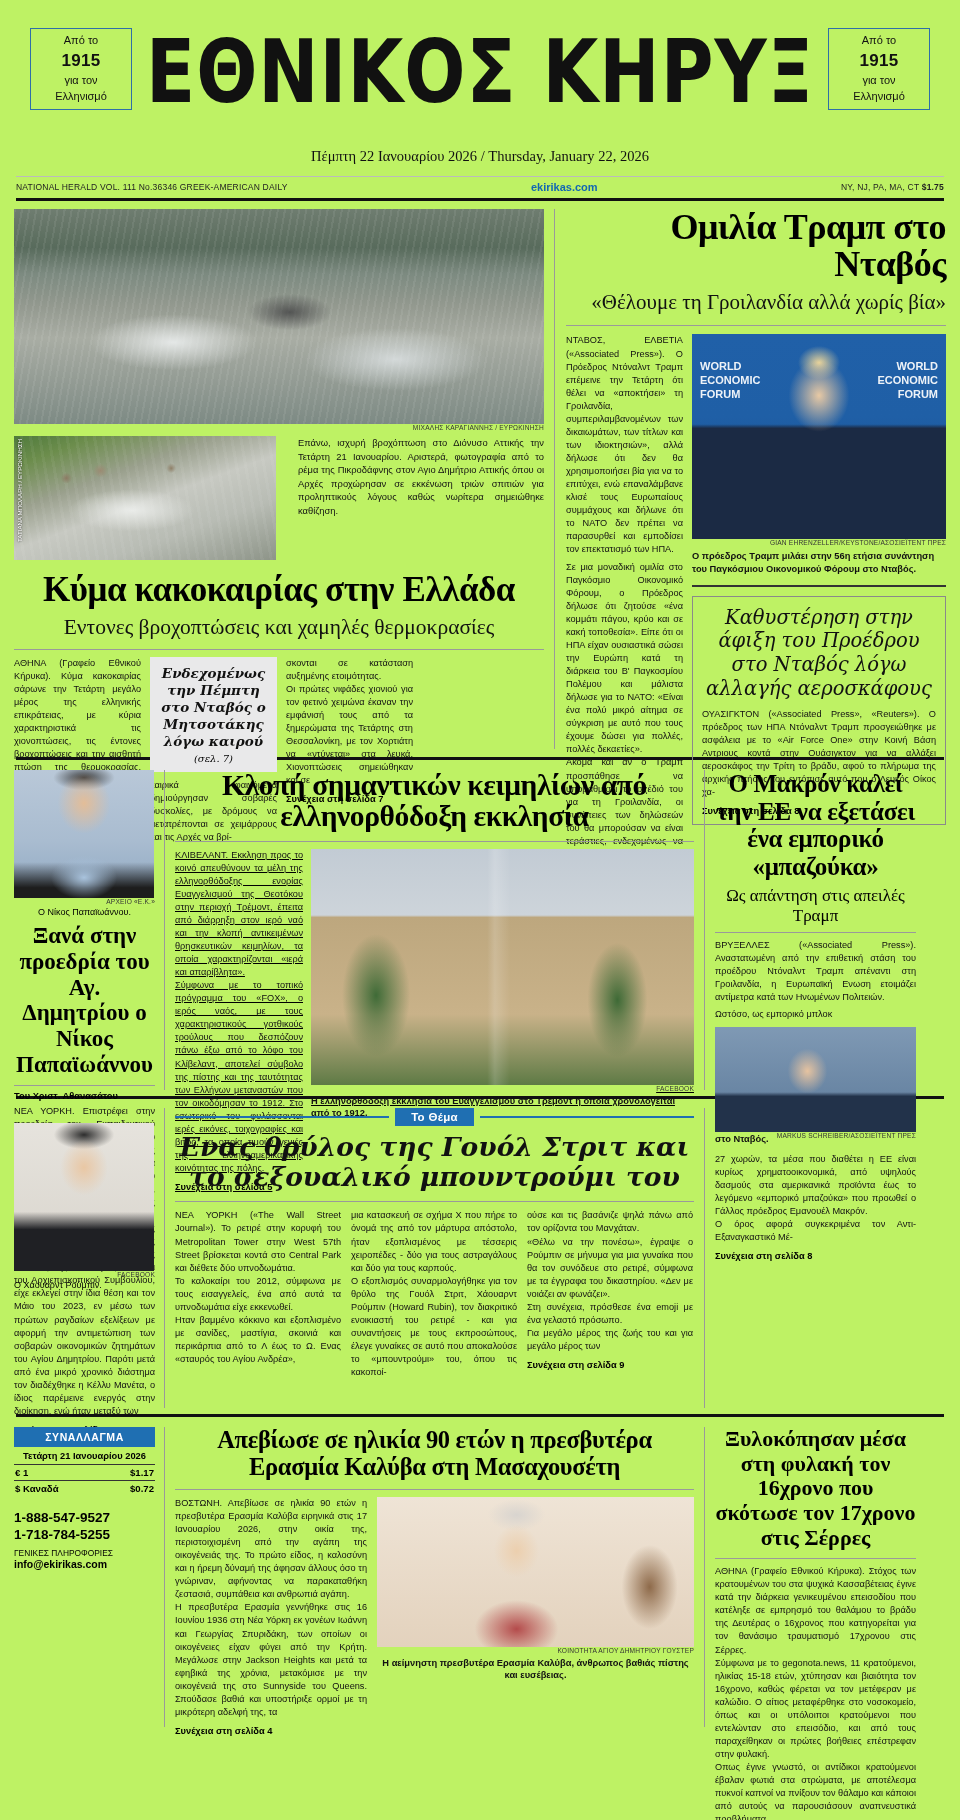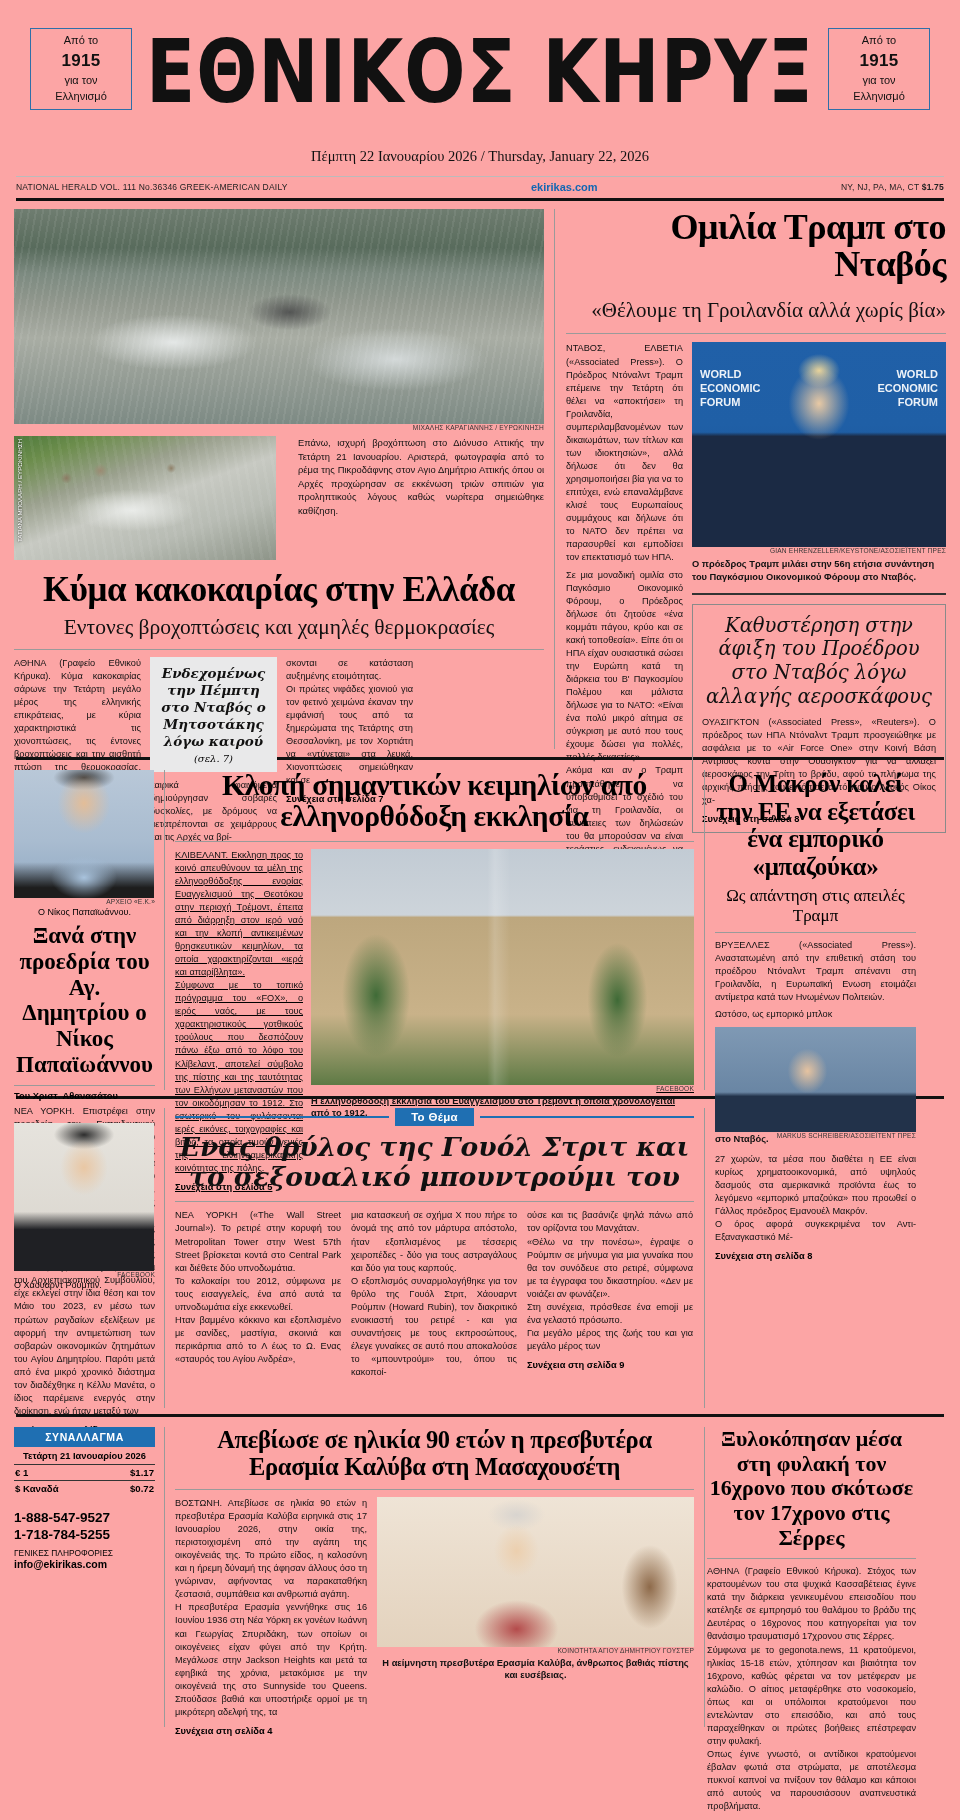--- a/index.html
+++ b/index.html
@@ -1,18 +1,18 @@
 <!DOCTYPE html>
 <html><head>
 <meta charset="utf-8">
 <style>
   html,body{margin:0;padding:0;background:#8a8a8a;}
   body{font-family:"Liberation Serif", serif;}
   .page{
-    width:960px;height:1820px;background:#fca5a5;margin:0 auto;position:relative;
+    width:960px;height:1820px;background:#bef264;margin:0 auto;position:relative;
     box-sizing:border-box;padding:0 14px;overflow:hidden;
   }
   
   .masthead{position:relative;height:118px;padding-top:18px;box-sizing:border-box;}
   .since-box{
     position:absolute;top:28px;width:100px;height:80px;border:1px solid #2f6fa8;
     display:flex;flex-direction:column;align-items:center;justify-content:center;
     font-family:"Liberation Sans",sans-serif;font-size:11px;color:#111;line-height:1.45;
   }
   .since-box.left{left:16px;}
@@ -92,21 +92,21 @@
   .wx-sub{font-family:"Liberation Serif",serif;font-size:21.5px;text-align:center;margin:6px 0 9px 0;color:#111;}
   .wx-cols{display:flex;gap:9px;}
   .wx-cols .c{width:127px;}
   .pullbox{background:#e9e9ea;padding:8px 7px;box-sizing:border-box;}
   .pullbox .t{font-family:"DejaVu Serif",serif;font-style:italic;font-weight:bold;font-size:13.5px;
     line-height:1.26;text-align:center;color:#111;}
   .pullbox .r{font-family:"DejaVu Serif",serif;font-style:italic;font-size:10px;text-align:center;margin-top:3px;}
 
   
   .tr-h1{font-size:36px;text-align:right;line-height:1.02;margin:0;letter-spacing:-.5px;}
-  .tr-h2{font-family:"Liberation Serif",serif;font-size:21px;text-align:right;margin:16px 0 10px 0;color:#111;}
+  .tr-h2{font-family:"Liberation Serif",serif;font-size:21px;text-align:right;margin:8px 0 10px 0;color:#111;}
   .tr-body{display:flex;gap:9px;}
   .tr-col{width:118px;}
   .trumpphoto{width:254px;height:205px;position:relative;overflow:hidden;
     background:linear-gradient(180deg,#2060a8 0%,#1f5fa6 40%,#17498a 100%);}
   .trumpphoto:after{content:"";position:absolute;inset:0;
     background:
       radial-gradient(ellipse 46px 55px at 50% 30%,#e8c9a4,transparent 66%),
       radial-gradient(ellipse 30px 24px at 50% 14%,#e8d49a,transparent 70%),
       linear-gradient(180deg,transparent 44%,#1b2a44 46%,#1b2a44 100%),
       radial-gradient(ellipse 10px 60px at 50% 80%,#e04a6e,transparent 62%);}
@@ -165,21 +165,21 @@
   .topic-bar .ln{flex:1;border-top:2px solid #1f6fb2;}
   .topic-badge{background:#1f6fb2;color:#fff;font-family:"Liberation Sans",sans-serif;
     font-weight:bold;font-size:11.5px;padding:3px 16px;letter-spacing:.3px;}
   .feat-h{font-family:"DejaVu Serif",serif;font-style:italic;font-weight:bold;font-size:26.5px;
     text-align:center;line-height:1.14;color:#111;}
 
   
   .bot{display:flex;margin-top:10px;height:300px;}
   .bot-l{width:150px;padding-right:9px;box-sizing:border-box;}
   .bot-c{width:540px;padding:0 10px;box-sizing:border-box;}
-  .bot-r{width:212px;padding-left:2px;box-sizing:border-box;}
+  .bot-r{width:212px;padding-left:10px;box-sizing:border-box;}
   .bot-h{font-size:24.5px;text-align:center;line-height:1.1;letter-spacing:-.3px;}
   .yiayia{width:100%;height:150px;position:relative;overflow:hidden;
     background:linear-gradient(180deg,#efe4d6 0%,#e3d2bd 100%);}
   .yiayia:after{content:"";position:absolute;inset:0;
     background:
       radial-gradient(ellipse 34px 40px at 44% 36%,#eccfae,transparent 66%),
       radial-gradient(ellipse 40px 22px at 44% 12%,#d8d4cf,transparent 72%),
       radial-gradient(ellipse 58px 40px at 44% 88%,#b44b4b,transparent 72%),
       radial-gradient(ellipse 40px 60px at 86% 60%,#8e6a4a,transparent 70%);}
   .infobox .bar{background:#1f6fb2;color:#fff;text-align:center;font-family:"Liberation Sans",sans-serif;

